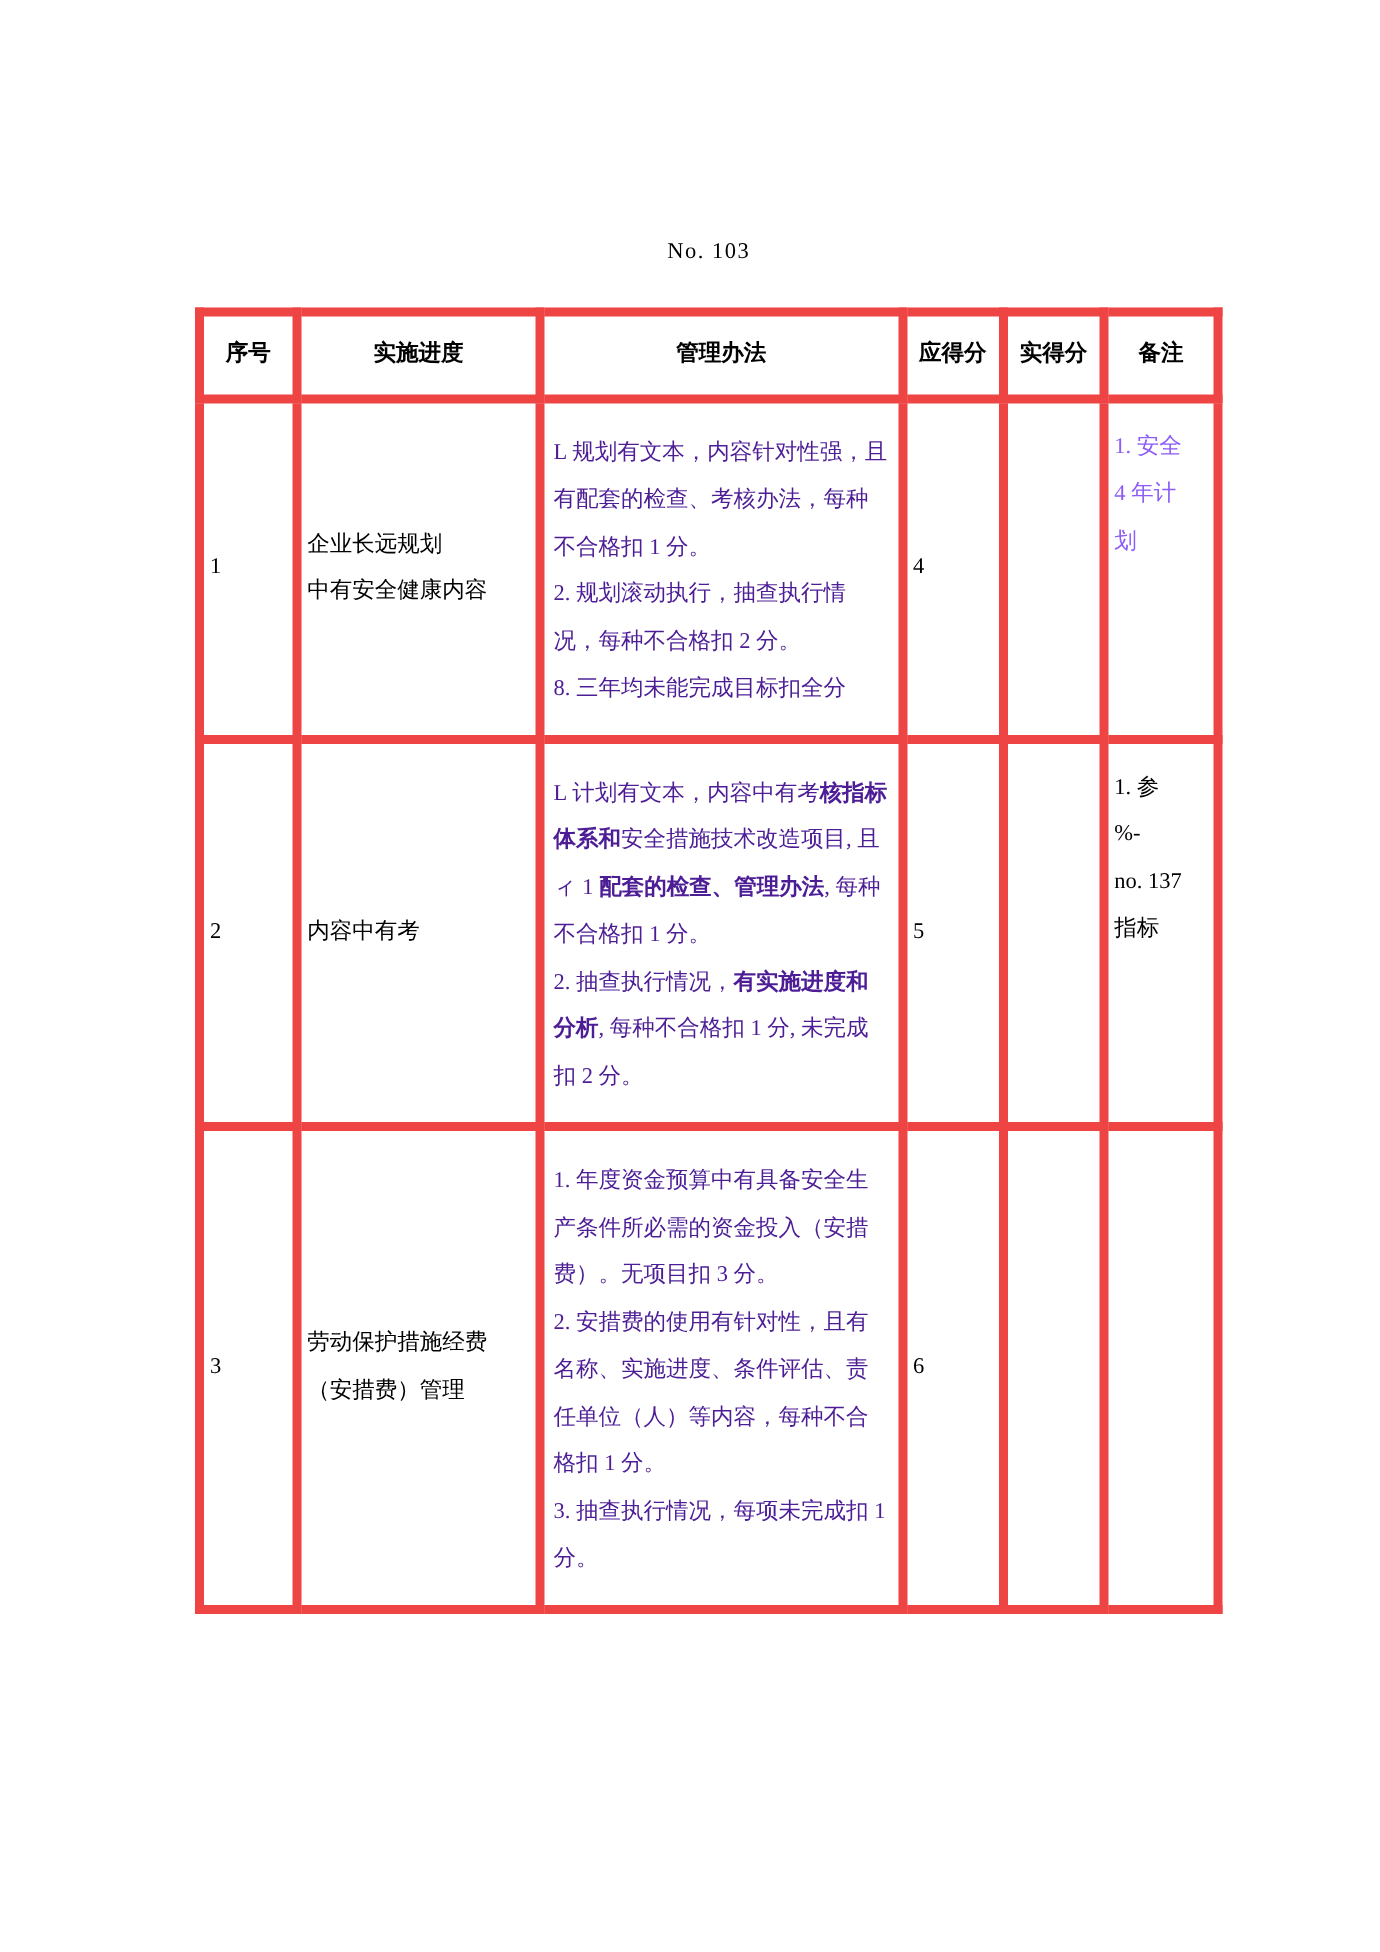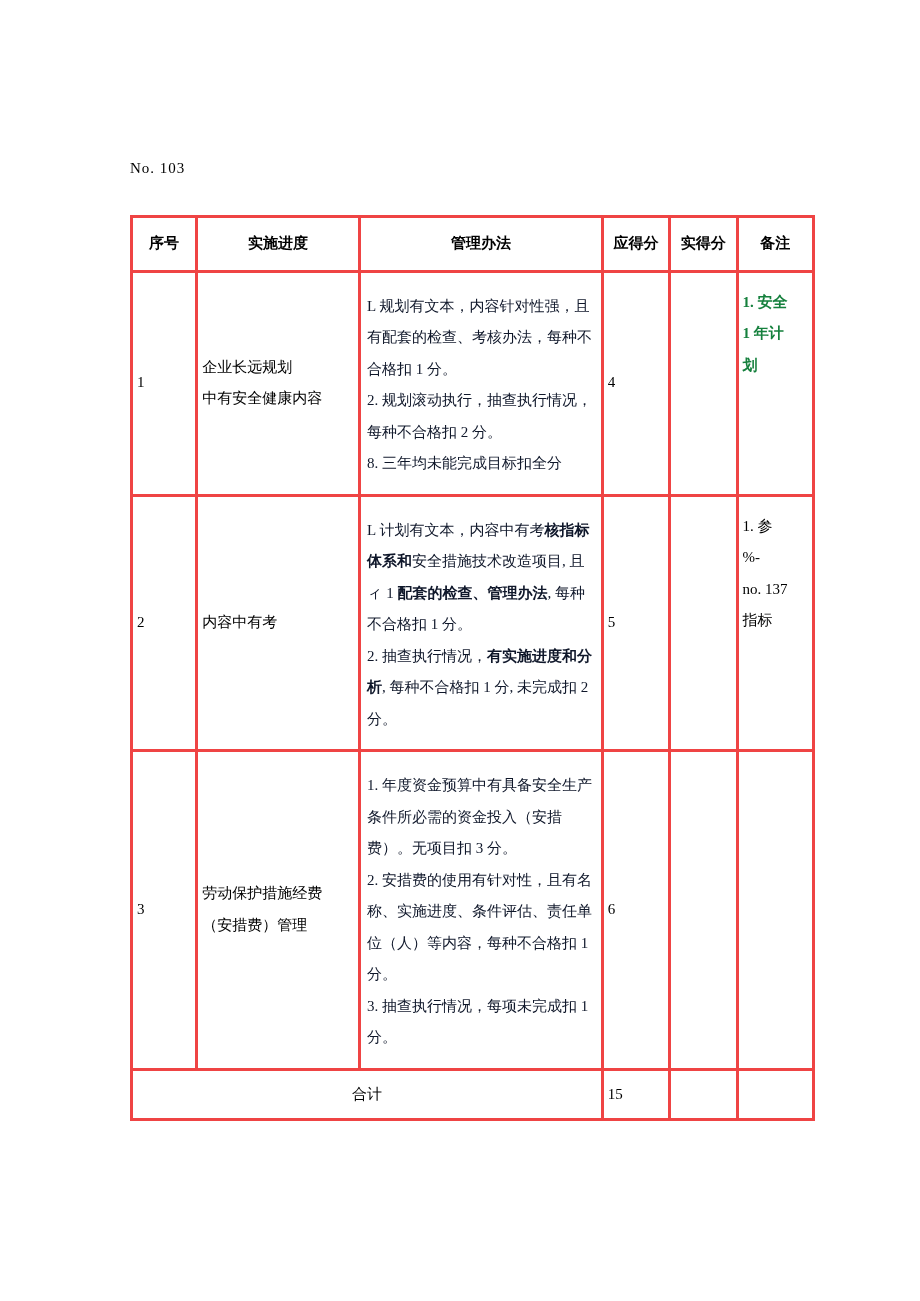--- a/index.html
+++ b/index.html
@@ -5,52 +5,52 @@
     * { box-sizing: border-box; margin: 0; padding: 0; }
     body {
       background: #fff;
       font-family: "SimSun", "宋体", serif;
       font-size: 15px;
       color: #000;
       width: 920px;
       padding: 160px 105px 60px 130px;
     }
     .pageno {
-      text-align: left;
+      text-align: center;
       font-size: 15px;
-      margin-bottom: 38px;
+      margin-bottom: 28px;
       letter-spacing: 1px;
     }
     table {
       border-collapse: collapse;
       width: 100%;
       table-layout: fixed;
     }
     th, td {
-      border: 3px solid #ef4444;
+      border: 6px solid #ef4444;
       vertical-align: middle;
       padding: 8px 4px;
       line-height: 2.1;
       font-size: 15px;
     }
     th {
       font-weight: bold;
       text-align: center;
       padding: 10px 4px;
     }
     col.c-idx  { width: 58px; }
     col.c-item { width: 145px; }
     col.c-desc { width: 216px; }
     col.c-due  { width: 60px; }
     col.c-got  { width: 60px; }
     col.c-note { width: 68px; }
     .center { }
-    .desc   { text-align: left; padding: 18px 6px 14px; color: #0f172a; }
+    .desc   { text-align: left; padding: 18px 6px 14px; color: #4c1d95; }
     .note   { text-align: left; vertical-align: top; padding: 14px 4px; word-break: break-all; }
-    .green  { color: #15803d; font-weight: bold; }
+    .green  { color: #8b5cf6; }
     .bold   { font-weight: bold; }
     .total-label { text-align: center; height: 42px; }
   </style>
 </head>
 <body>
 
 <div class="pageno">No. 103</div>
 
 <table>
   <colgroup>
@@ -81,21 +81,21 @@
       </td>
       <td class="desc">
         <span>  L 规划有文本，内容针对性强，且有配套的检查、考核办法，每种不合格扣 1 分。</span><br>
         <span>  2. 规划滚动执行，抽查执行情况，每种不合格扣 2 分。</span><br>
         <span>  8. 三年均未能完成目标扣全分</span>
       </td>
       <td class="center">4</td>
       <td class="center"></td>
       <td class="note">
         <span class="green">1. 安全</span><br>
-        <span class="green">1 年计</span><br>
+        <span class="green">4 年计</span><br>
         <span class="green">划</span>
       </td>
     </tr>
 
     <tr>
       <td class="center">2</td>
       <td class="center">内容中有考</td>
       <td class="desc">
         <span>  L 计划有文本，内容中有考</span><span class="bold">核指标体系和</span><span>安全措施技术改造项目, 且ィ 1</span><span class="bold"> 配套的检查、管理办法</span><span>, 每种不合格扣 1 分。</span><br>
         <span>  2. 抽查执行情况，</span><span class="bold">有实施进度和分析</span><span>, 每种不合格扣 1 分, 未完成扣 2 分。</span>
@@ -119,20 +119,14 @@
       <td class="desc">
         <span>  1. 年度资金预算中有具备安全生产条件所必需的资金投入（安措费）。无项目扣 3 分。</span><br>
         <span>  2. 安措费的使用有针对性，且有名称、实施进度、条件评估、责任单位（人）等内容，每种不合格扣 1 分。</span><br>
         <span>  3. 抽查执行情况，每项未完成扣 1 分。</span>
       </td>
       <td class="center">6</td>
       <td class="center"></td>
       <td class="note"></td>
     </tr>
 
-    <tr>
-      <td class="total-label" colspan="3">合计</td>
-      <td class="center">15</td>
-      <td class="center"></td>
-      <td></td>
-    </tr>
   </tbody>
 </table>
 
 </body></html>

